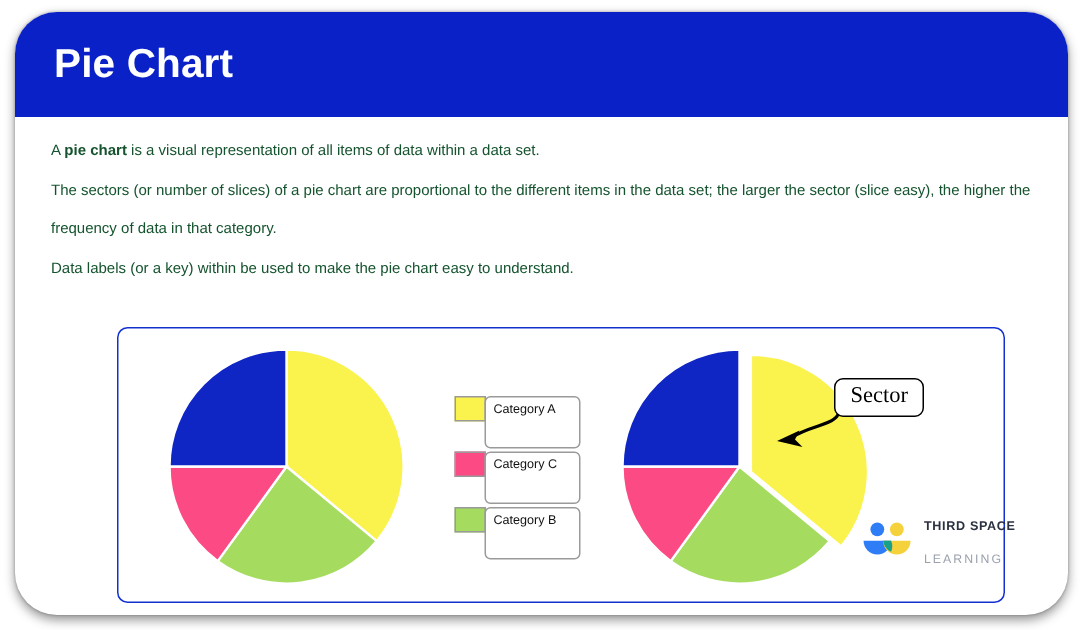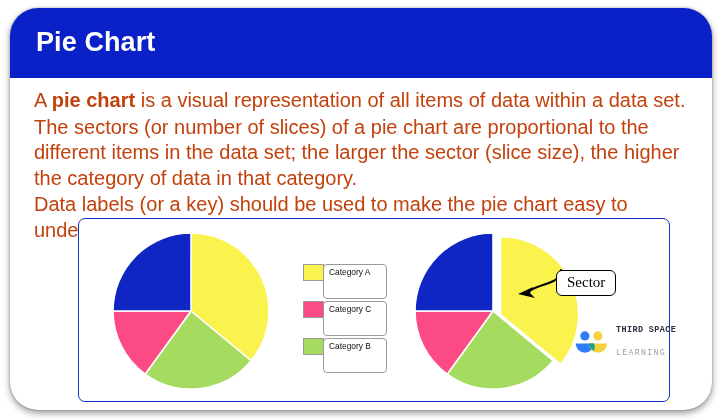--- a/index.html
+++ b/index.html
@@ -51,22 +51,22 @@
     line-height: 34px;
     white-space: nowrap;
   }
 
   
   .body-copy {
     position: absolute;
     left: 24px;
     top: 80px;
     width: 660px;
-    color: #c2410c;
-    font-size: 20px;
+    color: #14532d;
+    font-size: 10px;
     line-height: 25.5px;
   }
   .body-copy p { margin: 0 0 1px 0; }
   .body-copy b { font-weight: bold; }
 
   
   .panel {
     position: absolute;
     left: 68px;
     top: 210px;
@@ -126,38 +126,36 @@
     padding: 2px 10px 3px 10px;
     border: 1.3px solid #000000;
     border-radius: 6px;
     background: #ffffff;
     font-family: "Liberation Serif", serif;
     font-size: 15px;
     color: #000000;
     line-height: 19px;
     white-space: nowrap;
     z-index: 6;
-    margin-top: 18px;
   }
   .callout-arrow {
     position: absolute;
     left: 424px;
     top: 48px;
     z-index: 5;
   }
 
   
   .logo {
     position: absolute;
     left: 494px;
-    top: 107px;
+    top: 127px;
     display: flex;
-    align-items: center;
+    align-items: flex-start;
     z-index: 7;
-    font-family: Liberation Mono, monospace;
   }
   .logo-mark { width: 36px; height: 26px; flex: 0 0 auto; }
   .logo-text {
     margin-left: 7px;
     line-height: 1;
   }
   .logo-text .l1 {
     display: block;
     font-size: 8.4px;
     font-weight: bold;
@@ -179,22 +177,22 @@
 
 <div class="page">
   <div class="card">
 
     <div class="card-header">
       <div class="card-title">Pie Chart</div>
     </div>
 
     <div class="body-copy">
       <p><span>A </span><b>pie chart</b><span> is a visual representation of all items of data within a data set.</span></p>
-      <p>The sectors (or number of slices) of a pie chart are proportional to the different items in the data set; the larger the sector (slice size), the higher the category of data in that category.</p>
-      <p>Data labels (or a key) should be used to make the pie chart easy to understand.</p>
+      <p>The sectors (or number of slices) of a pie chart are proportional to the different items in the data set; the larger the sector (slice easy), the higher the frequency of data in that category.</p>
+      <p>Data labels (or a key) within be used to make the pie chart easy to understand.</p>
     </div>
 
     <div class="panel">
       <div class="panel-inner">
 
         <svg class="pie-svg pie-left" width="196" height="186" viewBox="0 0 196 186">
           <g transform="translate(98,93)">
 
             <path d="M 0 0 L 0 -78 A 78 78 0 0 1 60.14 49.75 Z" fill="#faf24d" stroke="#ffffff" stroke-width="1.6"></path>
 

